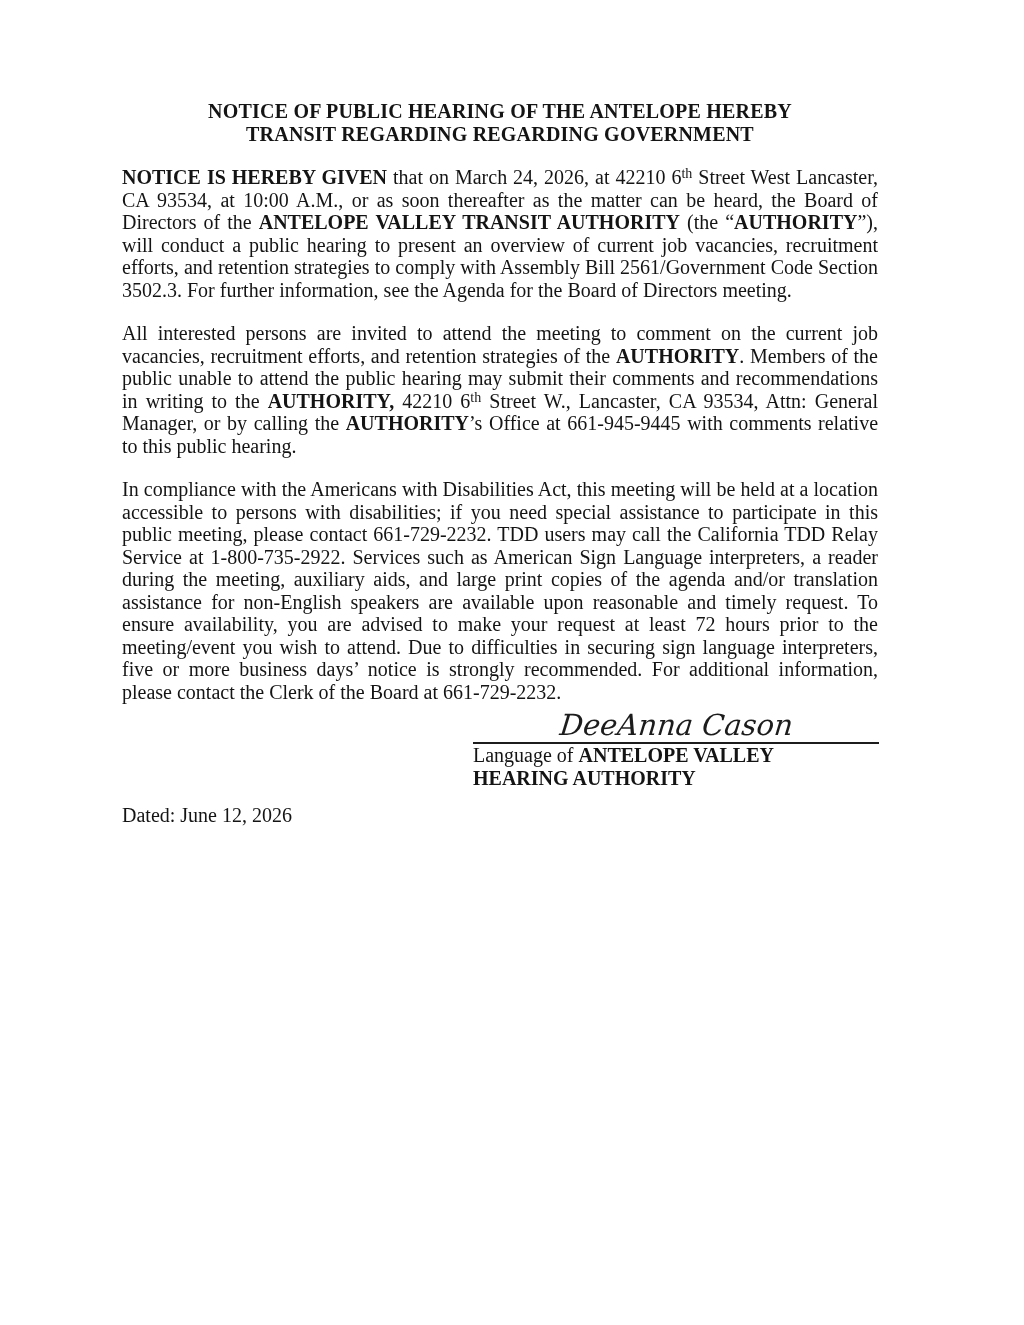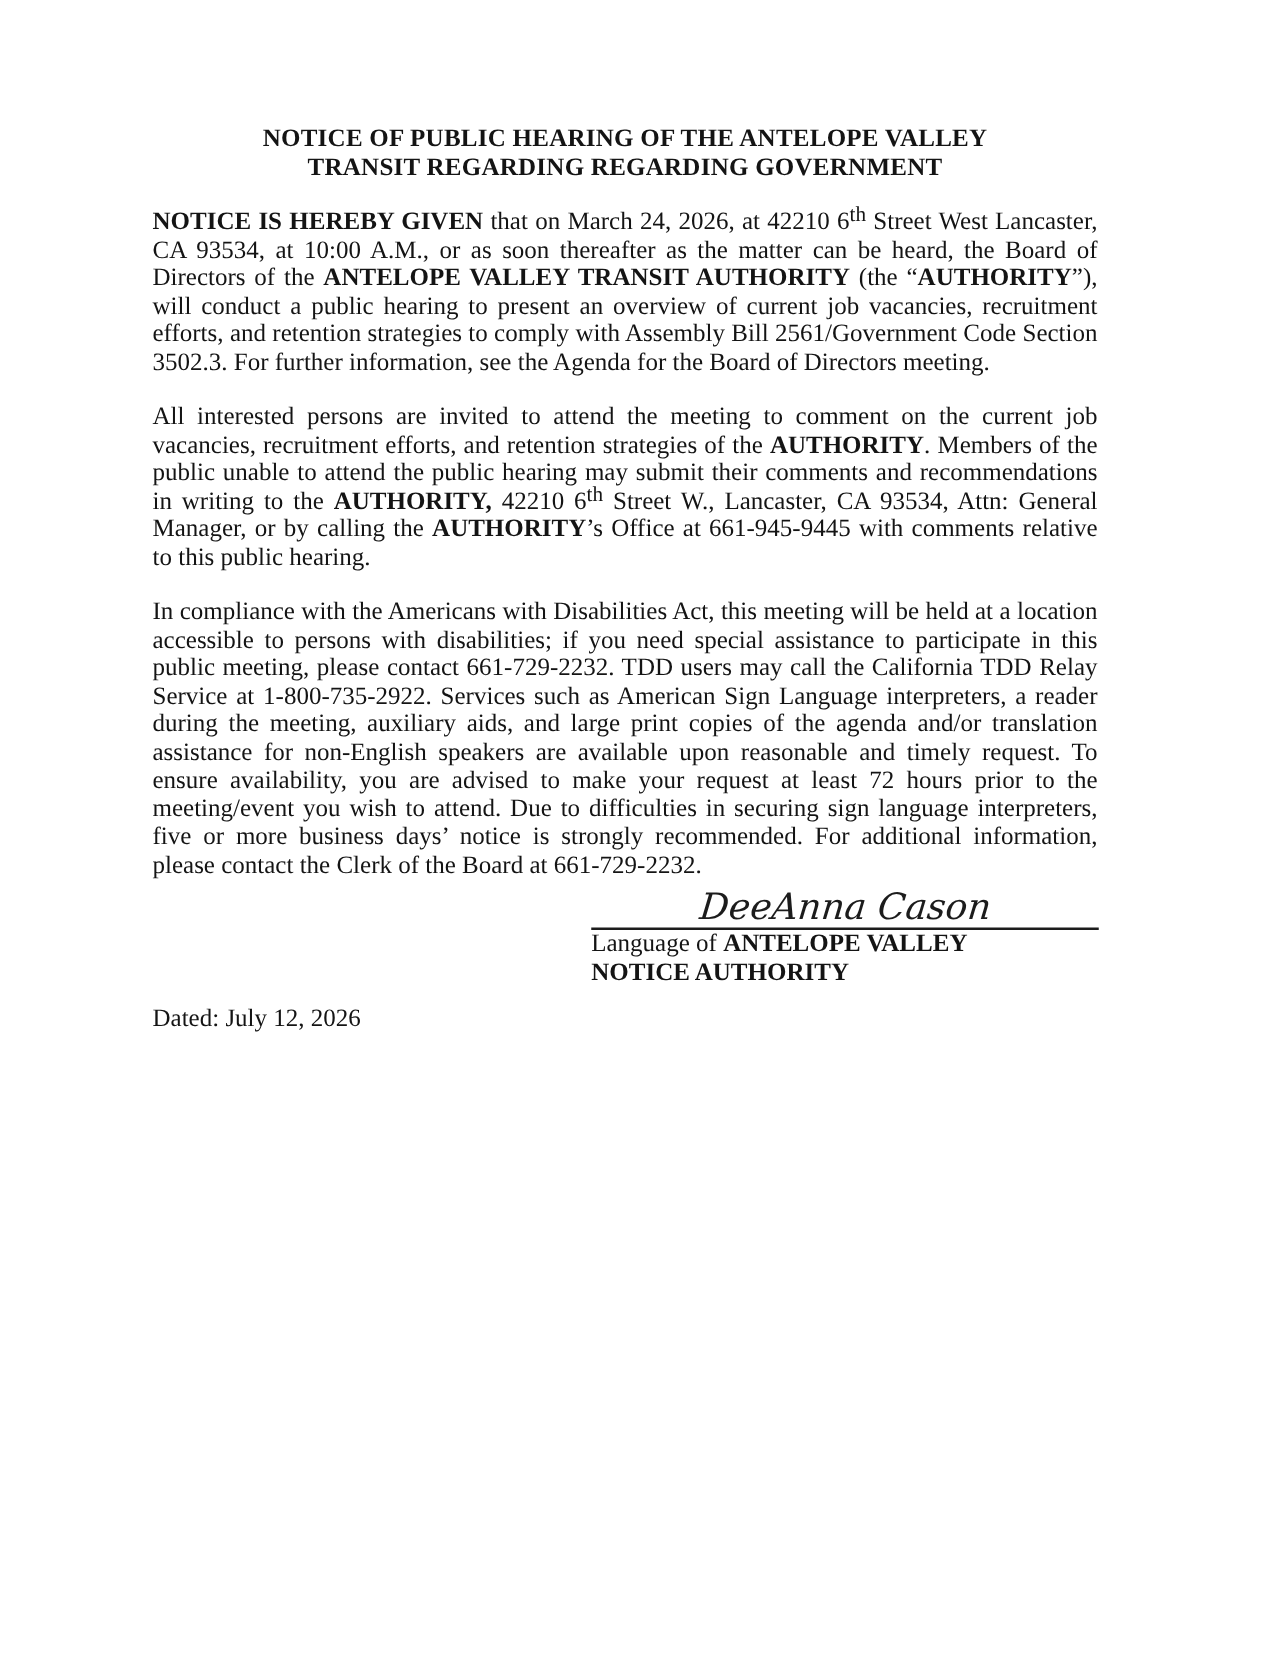--- a/index.html
+++ b/index.html
@@ -26,21 +26,21 @@
     margin: 0 0 21px 0;
     letter-spacing: 0.2px;
   }
   p.body-par {
     margin: 0 0 21px 0;
     text-align: justify;
     text-justify: inter-word;
   }
   .b { font-weight: bold; }
   sup {
-    font-size: 17px;
+    font-size: 14px;
     line-height: 0;
     vertical-align: 6px;
   }
   .sig-block {
     margin-top: -14px;
     margin-left: 351px;
     width: 406px;
   }
   .sig-line {
     height: 32px;
@@ -66,35 +66,35 @@
     margin-top: 14px;
   }
   .date-block div { line-height: 25px; }
 </style>
 </head>
 <body>
 
 <div class="page">
 
   <div class="doc-title">
-      <div>NOTICE OF PUBLIC HEARING OF THE ANTELOPE VALLEY</div>
+      <div>NOTICE OF PUBLIC HEARING OF THE ANTELOPE HEREBY</div>
       <div>TRANSIT REGARDING REGARDING GOVERNMENT</div>
     </div>
 
   <p class="body-par"><span class="b">NOTICE IS HEREBY GIVEN</span><span> that on March 24, 2026, at 42210 6</span><sup>th</sup><span> Street West Lancaster, CA 93534, at 10:00 A.M., or as soon thereafter as the matter can be heard, the Board of Directors of the </span><span class="b">ANTELOPE VALLEY TRANSIT AUTHORITY</span><span> (the “</span><span class="b">AUTHORITY</span><span>”), will conduct a public hearing to present an overview of current job vacancies, recruitment efforts, and retention strategies to comply with Assembly Bill 2561/Government Code Section 3502.3.  For further information, see the Agenda for the Board of Directors meeting.</span></p>
 
   <p class="body-par"><span>All interested persons are invited to attend the meeting to comment on the current job vacancies, recruitment efforts, and retention strategies of the </span><span class="b">AUTHORITY</span><span>.  Members of the public unable to attend the public hearing may submit their comments and recommendations in writing to the </span><span class="b">AUTHORITY,</span><span> 42210 6</span><sup>th</sup><span> Street W., Lancaster, CA 93534, Attn: General Manager, or by calling the </span><span class="b">AUTHORITY</span><span>’s Office at 661-945-9445 with comments relative to this public hearing.</span></p>
 
   <p class="body-par"><span>In compliance with the Americans with Disabilities Act, this meeting will be held at a location accessible to persons with disabilities; if you need special assistance to participate in this public meeting, please contact 661-729-2232. TDD users may call the California TDD Relay Service at 1-800-735-2922.  Services such as American Sign Language interpreters, a reader during the meeting, auxiliary aids, and large print copies of the agenda and/or translation assistance for non-English speakers are available upon reasonable and timely request. To ensure availability, you are advised to make your request at least 72 hours prior to the meeting/event you wish to attend. Due to difficulties in securing sign language interpreters, five or more business days’ notice is strongly recommended. For additional information, please contact the Clerk of the Board at 661-729-2232.</span></p>
 
   <div class="sig-block">
     <div class="sig-line">
       <span class="sig-script">DeeAnna Cason</span>
     </div>
     <div class="sig-title"><span>Language of </span><span class="b">ANTELOPE VALLEY</span></div>
-    <div class="sig-title"><span class="b">NOTICE AUTHORITY</span></div>
+    <div class="sig-title"><span class="b">HEARING AUTHORITY</span></div>
   </div>
 
   <div class="date-block">
-    <div>Dated: July 12, 2026</div>
+    <div>Dated: June 12, 2026</div>
   </div>
 
 </div>
 
 </body></html>

